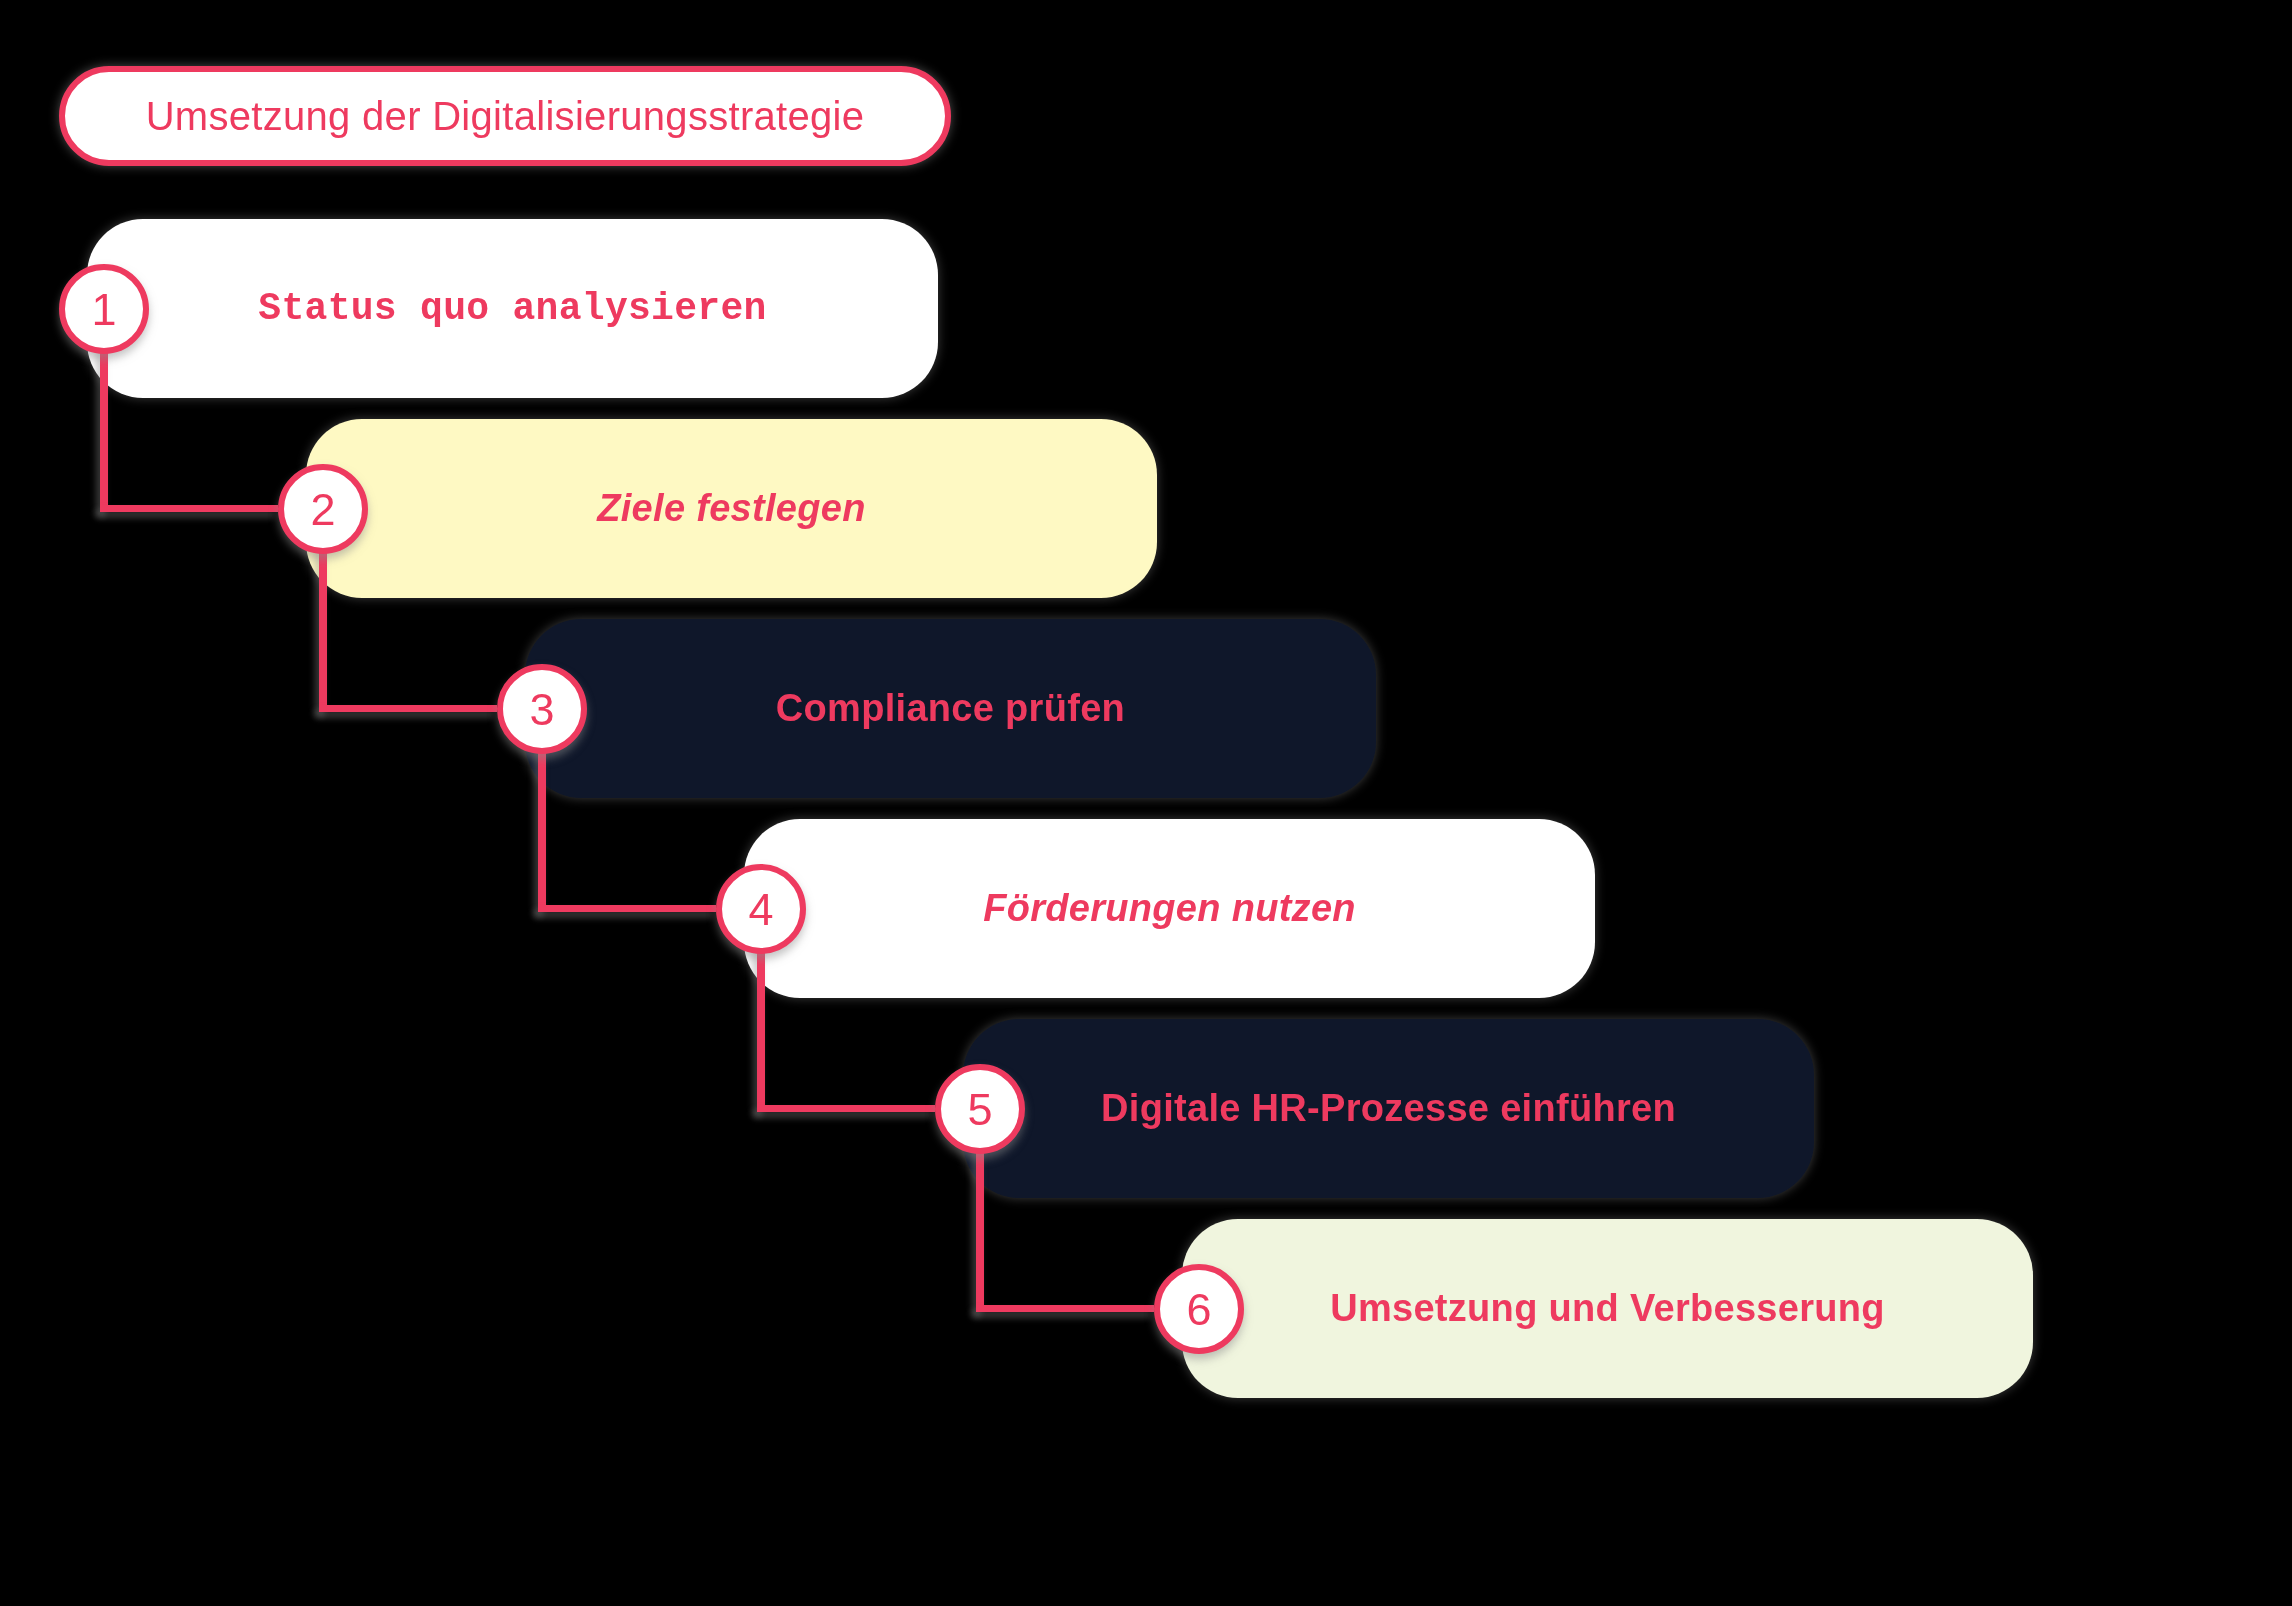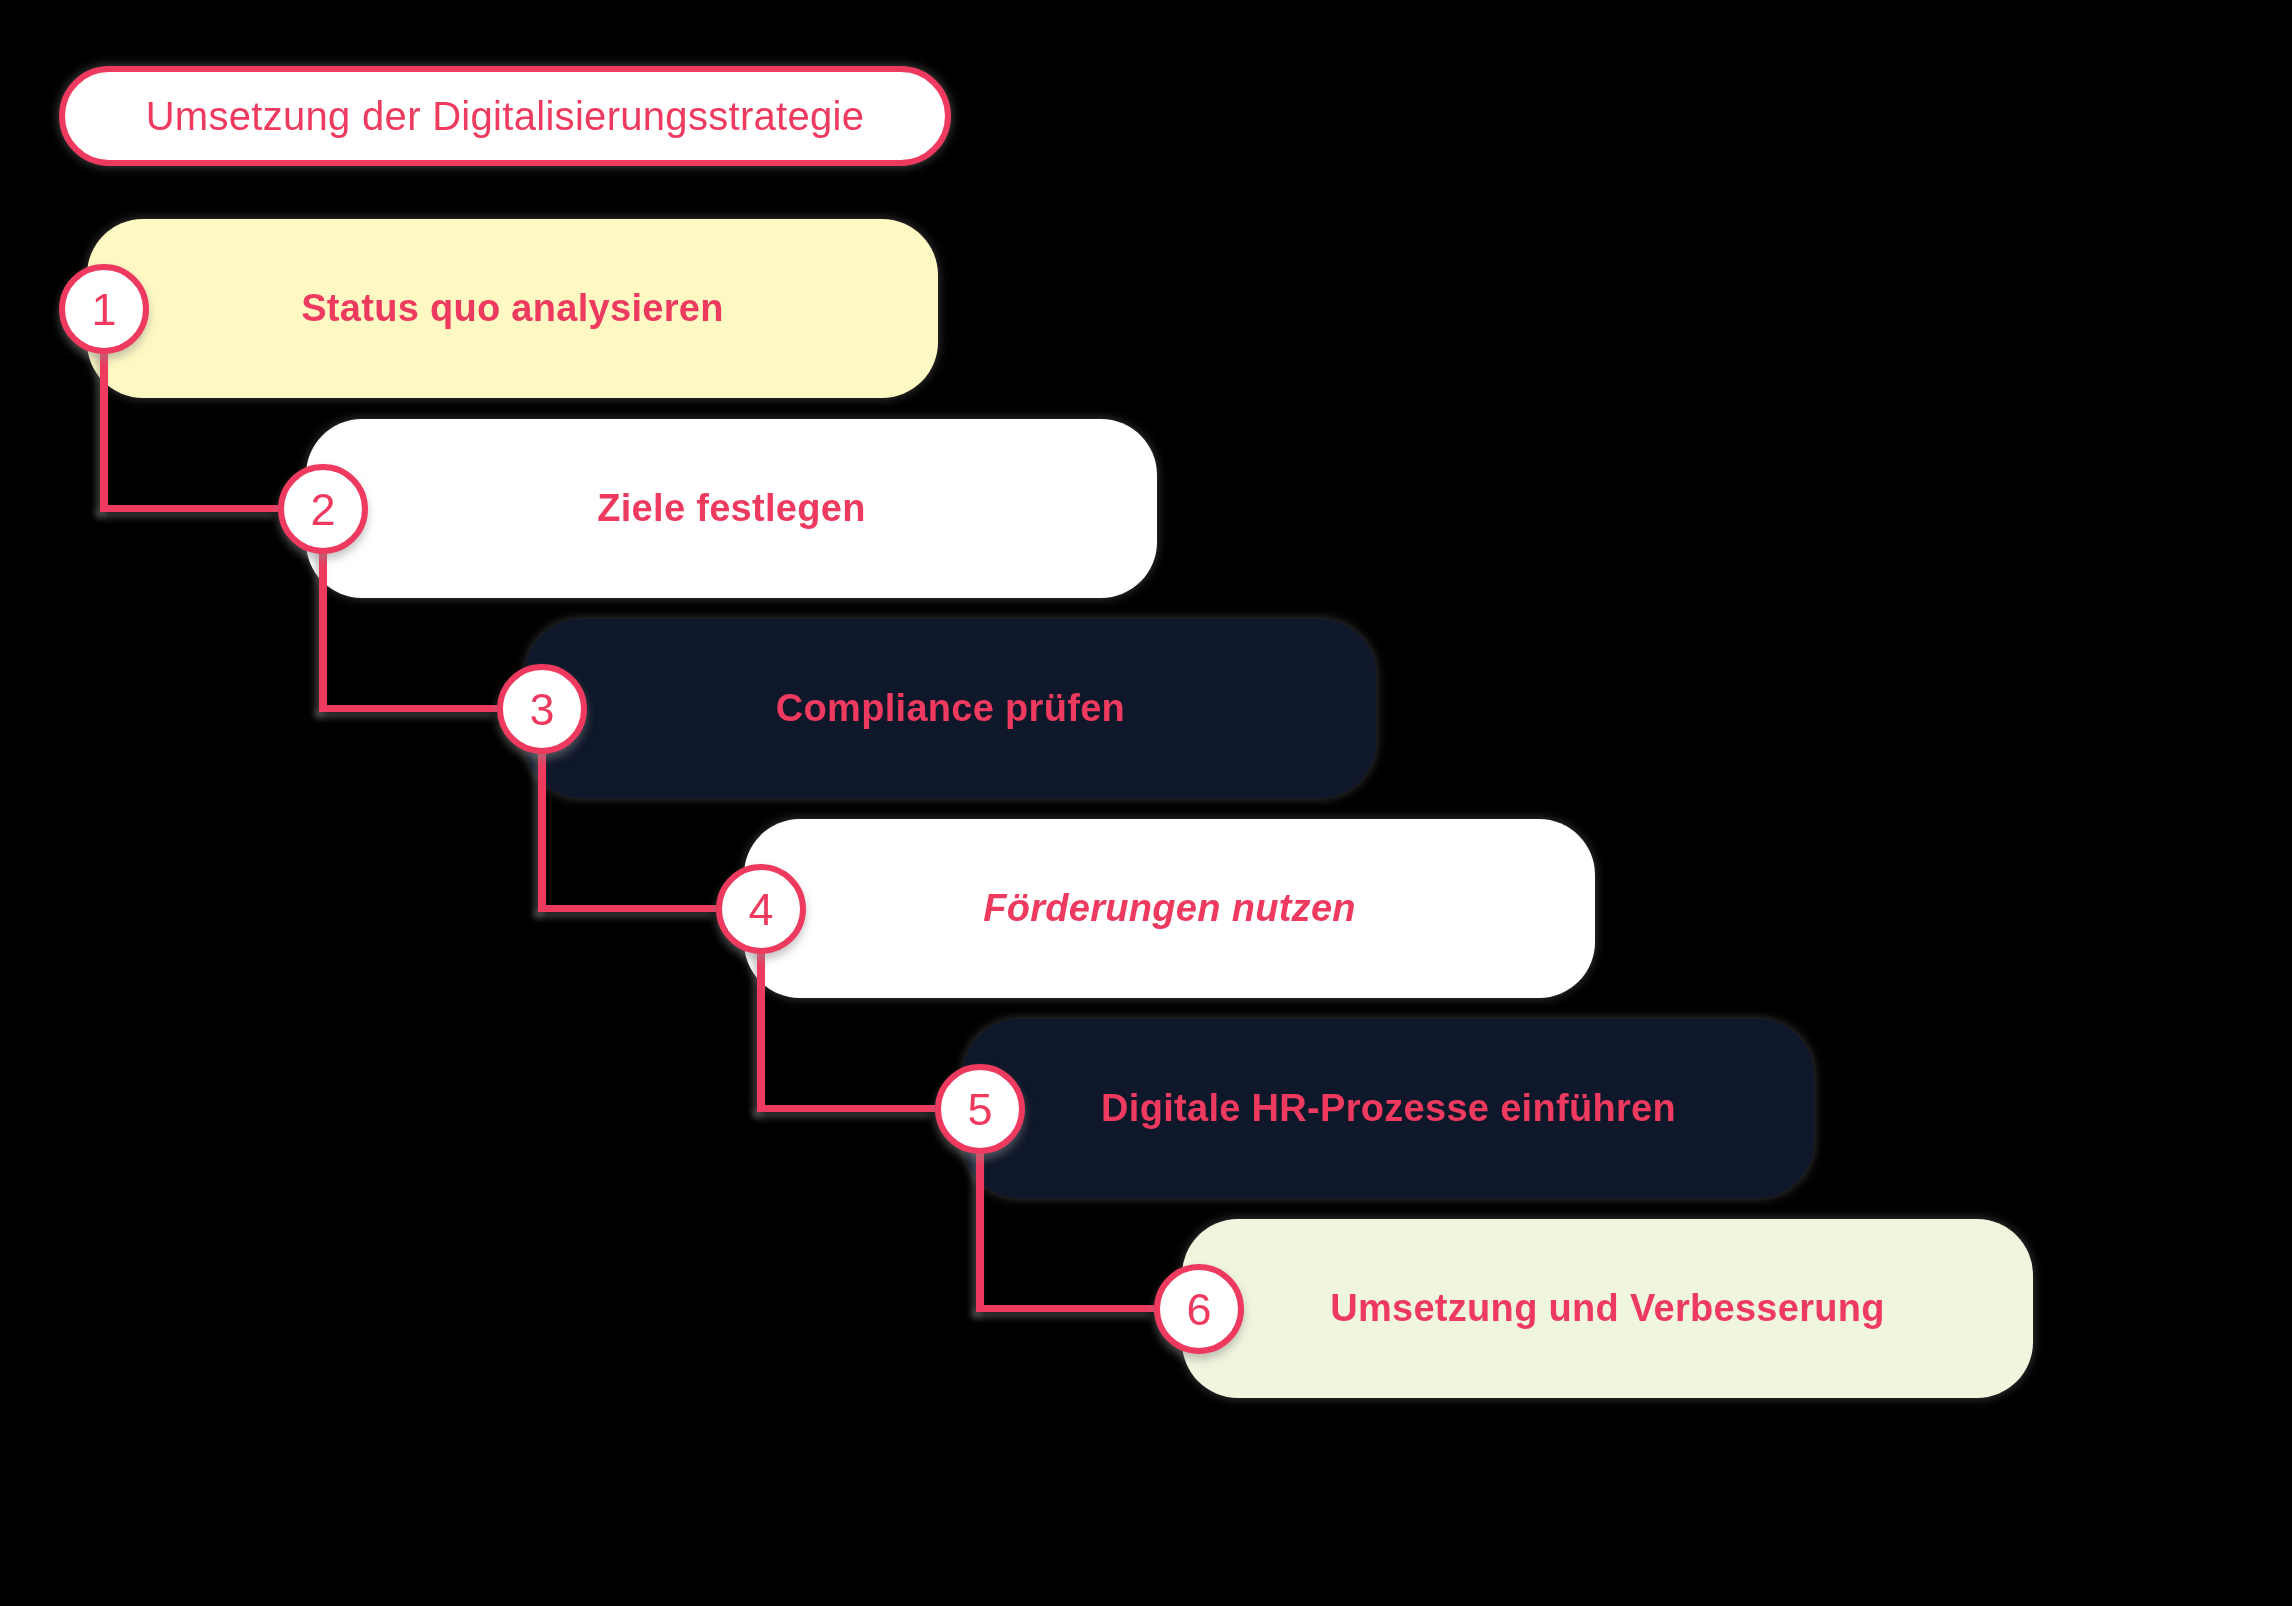--- a/index.html
+++ b/index.html
@@ -106,32 +106,32 @@
 <body>
 
 <div class="canvas" style="--accent: #EE3A5F;">
 
   <div class="title-pill">
     <span class="title-text">Umsetzung der Digitalisierungsstrategie</span>
   </div>
 
   <div id="steps-container">
   <div class="step" style="--i: 0;">
-    <div class="bar" style="background: #fef9c3;">
+    <div class="bar" style="background: #ffffff; font-family: Liberation Mono, monospace;">
       <span class="step-label">Status quo analysieren</span>
     </div>
     <div class="connector connector-v"></div>
     <div class="connector connector-h"></div>
     <div class="circle">
       <span class="num">1</span>
     </div>
   </div>
 
   <div class="step" style="--i: 1;">
-    <div class="bar" style="background: #ffffff;">
+    <div class="bar" style="background: #fef9c3; font-style: italic;">
       <span class="step-label">Ziele festlegen</span>
     </div>
     <div class="connector connector-v"></div>
     <div class="connector connector-h"></div>
     <div class="circle">
       <span class="num">2</span>
     </div>
   </div>
 
   <div class="step" style="--i: 2;">

